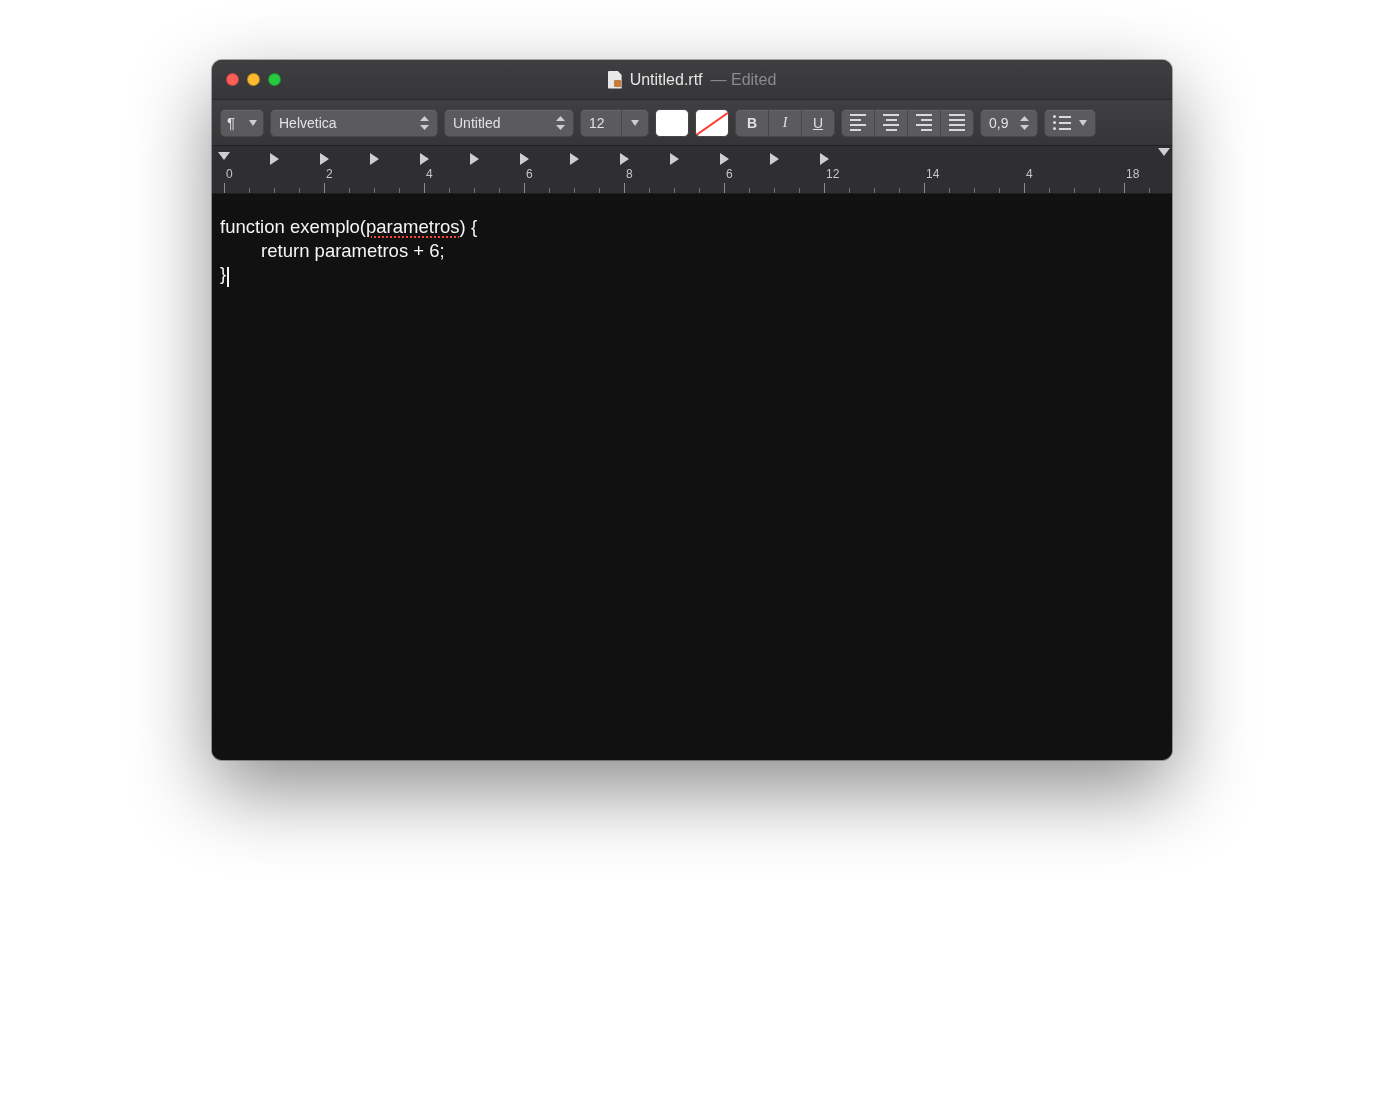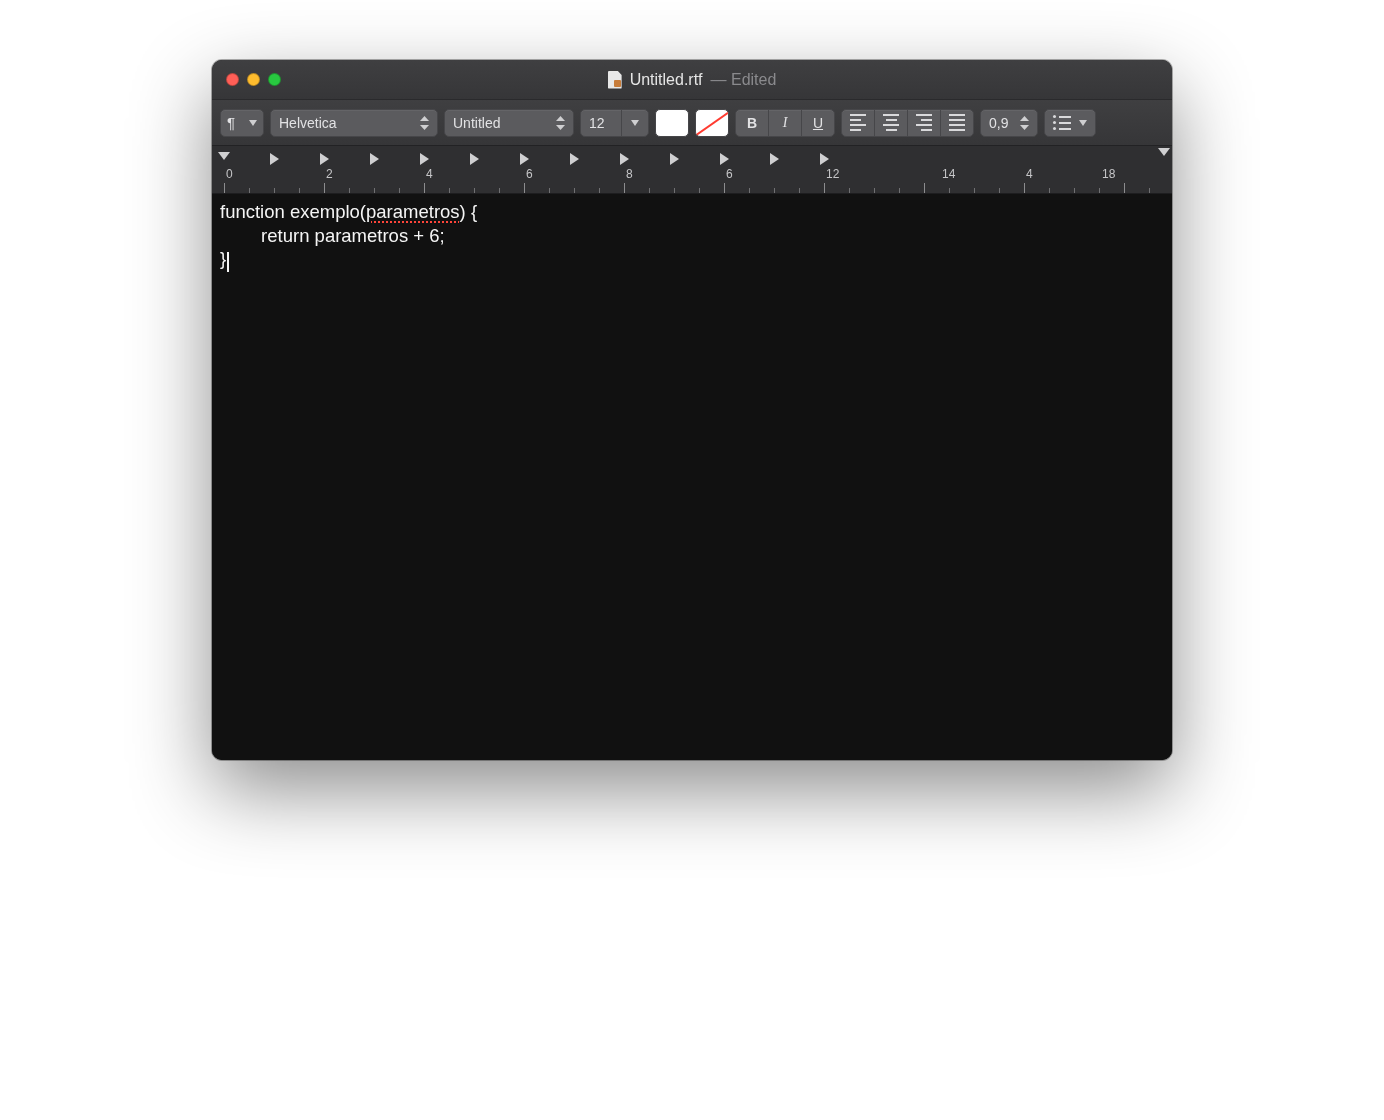--- a/index.html
+++ b/index.html
@@ -160,21 +160,21 @@
   .tick-minor { position:absolute; bottom:0; width:1px; height:5px; background:#707072; }
   .tick-label { position:absolute; bottom:12px; color:#c6c6c8; font-size:12px; transform:translateX(-2px);}
 
   .editor {
     flex:1;
     background:#111111;
     color:#f5f5f5;
     font-family: Helvetica, Arial, sans-serif;
     font-size: 18.5px;
     line-height: 1.28;
-    padding: 6px 8px;
+    padding: 21px 8px;
     white-space: pre;
     position:relative;
   }
   .spellcheck {
     text-decoration-line: underline;
     text-decoration-style: dotted;
     text-decoration-color: #ff453a;
     text-decoration-thickness: 2px;
     text-underline-offset: 3px;
   }
@@ -376,31 +376,31 @@
         <div class="tick-label" style="left: 516px;">6</div>
         <div class="tick-minor" style="left: 537px;"></div>
         <div class="tick-minor" style="left: 562px;"></div>
         <div class="tick-minor" style="left: 587px;"></div>
         <div class="tick-major" style="left: 612px;"></div>
         <div class="tick-label" style="left: 616px;">12</div>
         <div class="tick-minor" style="left: 637px;"></div>
         <div class="tick-minor" style="left: 662px;"></div>
         <div class="tick-minor" style="left: 687px;"></div>
         <div class="tick-major" style="left: 712px;"></div>
-        <div class="tick-label" style="left: 732px;">14</div>
+        <div class="tick-label" style="left: 716px;">14</div>
         <div class="tick-minor" style="left: 737px;"></div>
         <div class="tick-minor" style="left: 762px;"></div>
         <div class="tick-minor" style="left: 787px;"></div>
         <div class="tick-major" style="left: 812px;"></div>
         <div class="tick-label" style="left: 816px;">4</div>
         <div class="tick-minor" style="left: 837px;"></div>
         <div class="tick-minor" style="left: 862px;"></div>
         <div class="tick-minor" style="left: 887px;"></div>
         <div class="tick-major" style="left: 912px;"></div>
-        <div class="tick-label" style="left: 892px;">18</div>
+        <div class="tick-label" style="left: 916px;">18</div>
         <div class="tick-minor" style="left: 937px;"></div>
       </div>
   </div>
 
   <div class="editor"><span>function exemplo(</span><span class="spellcheck">parametros</span><span>) {</span><br><span>        return parametros + 6;</span><br><span>}</span><span class="cursor"></span>
   </div>
 
 </div>
 
 </body></html>

